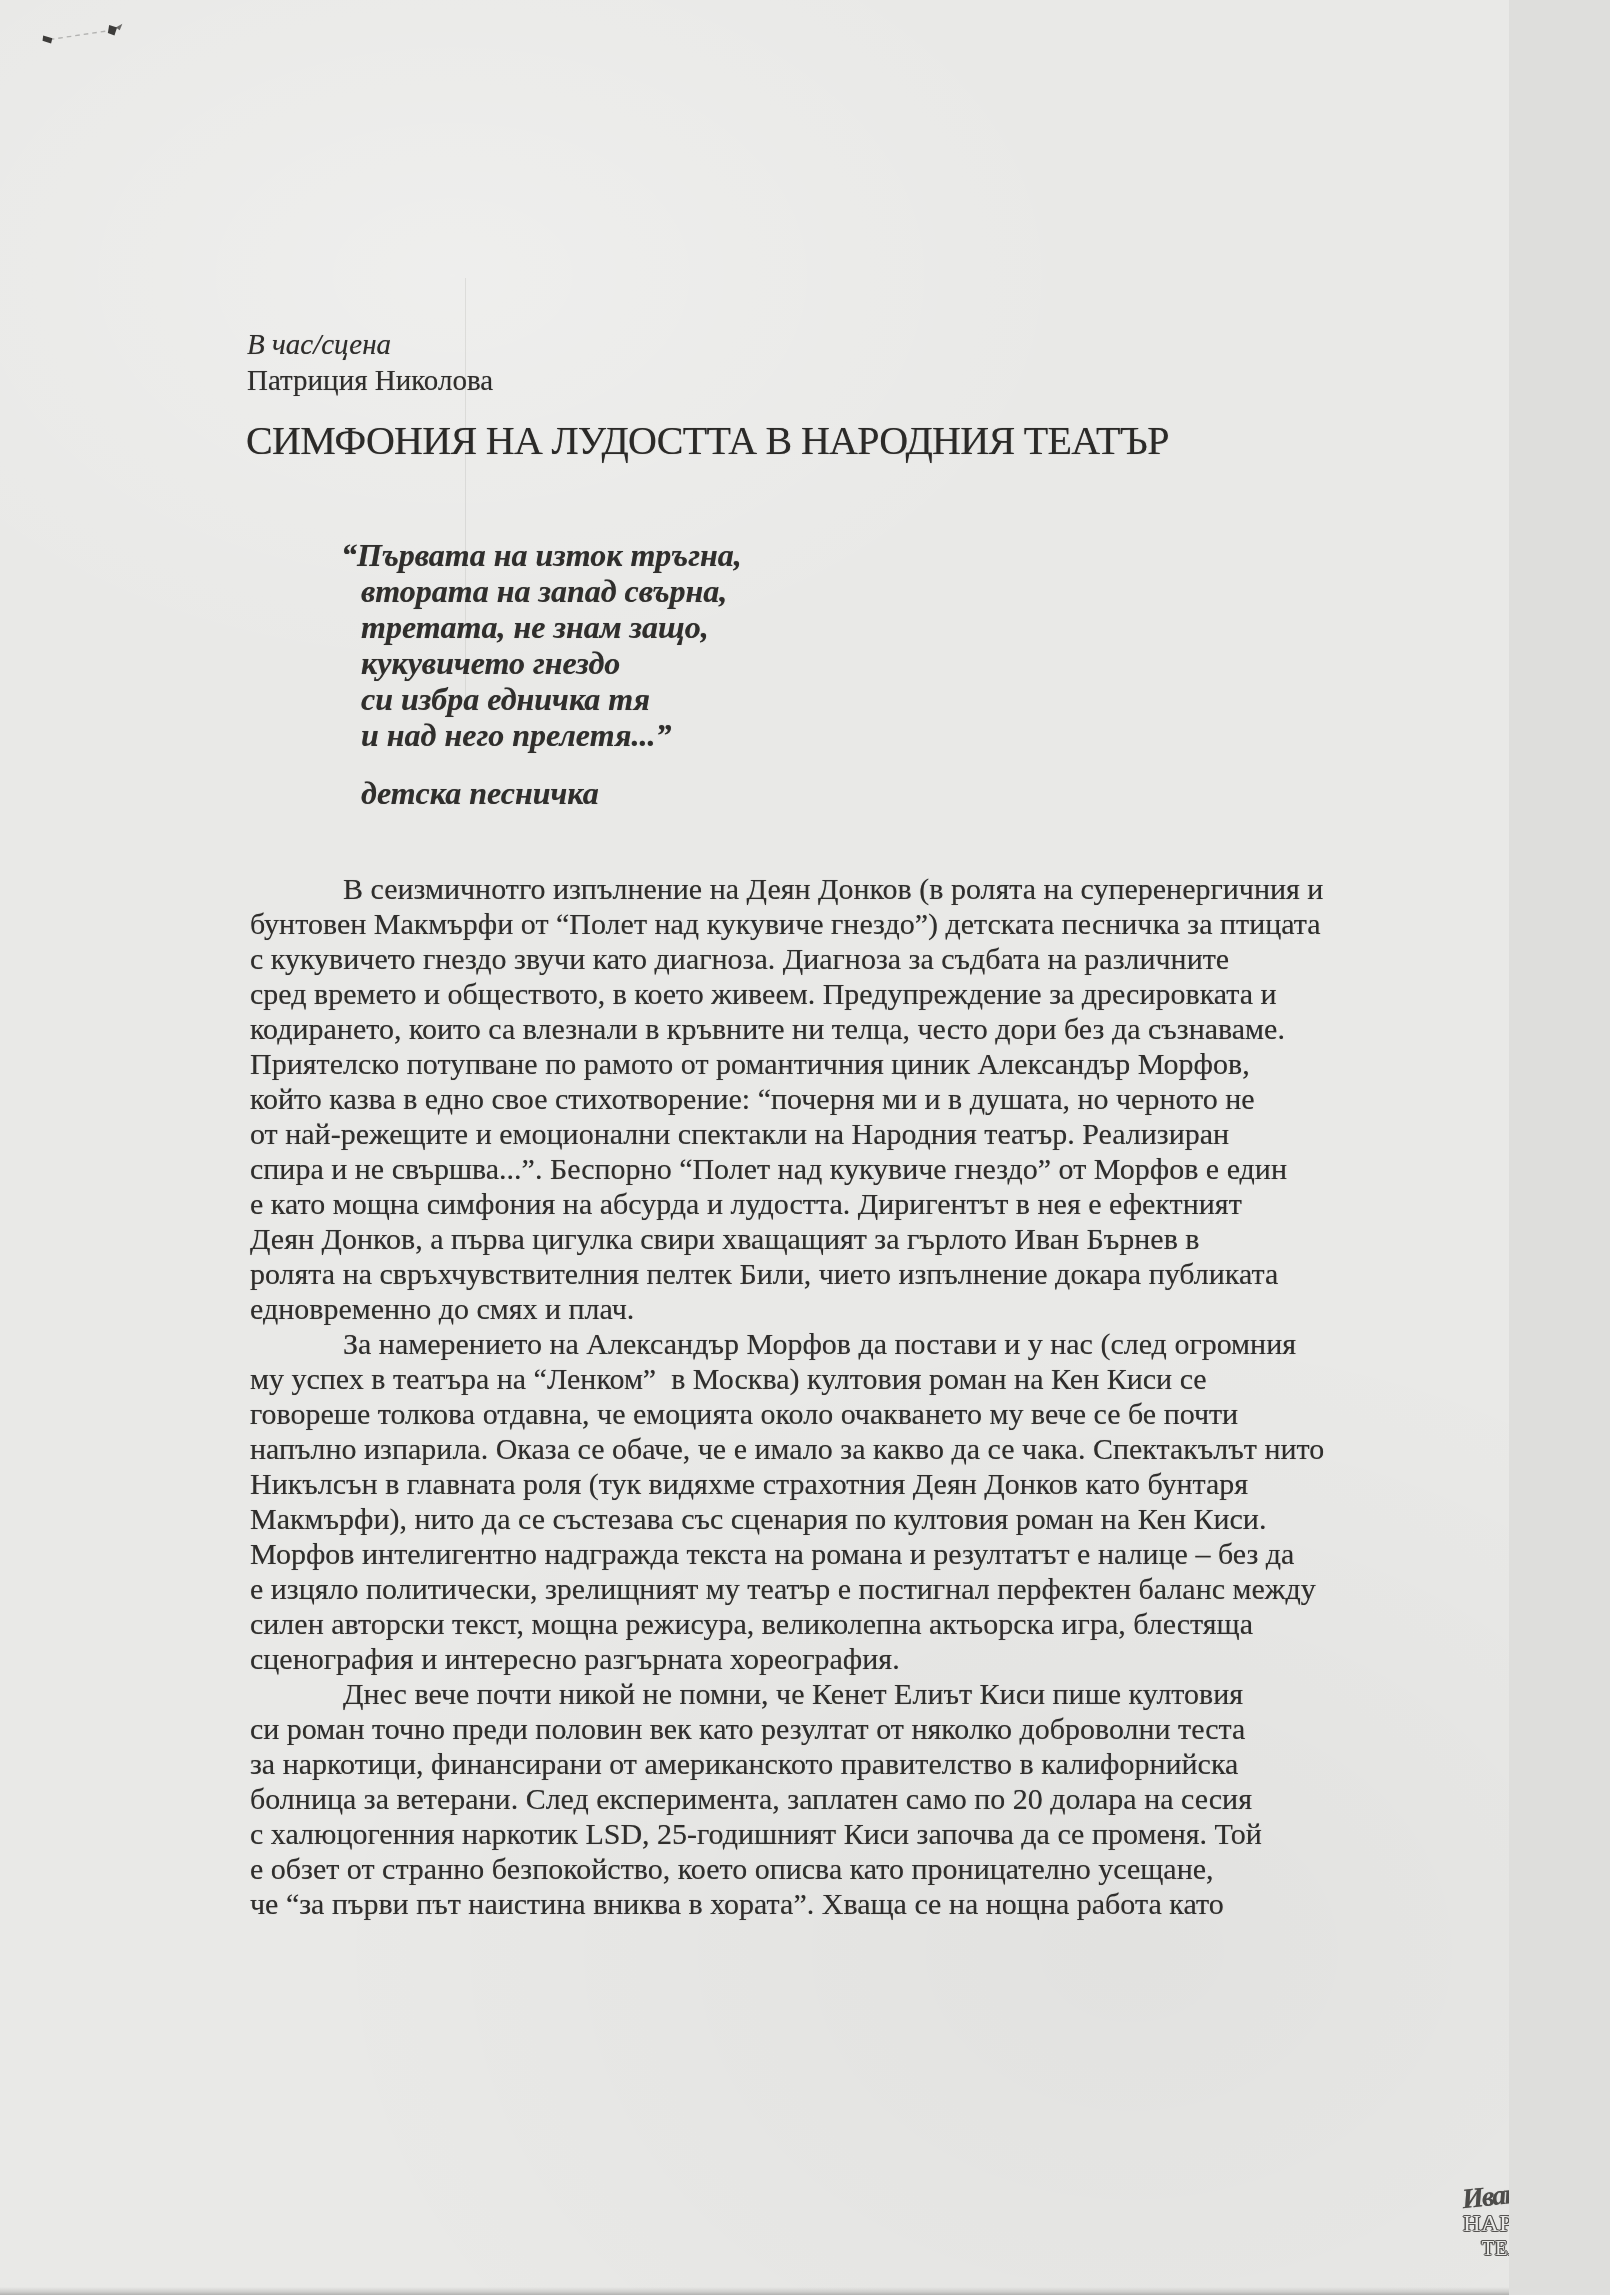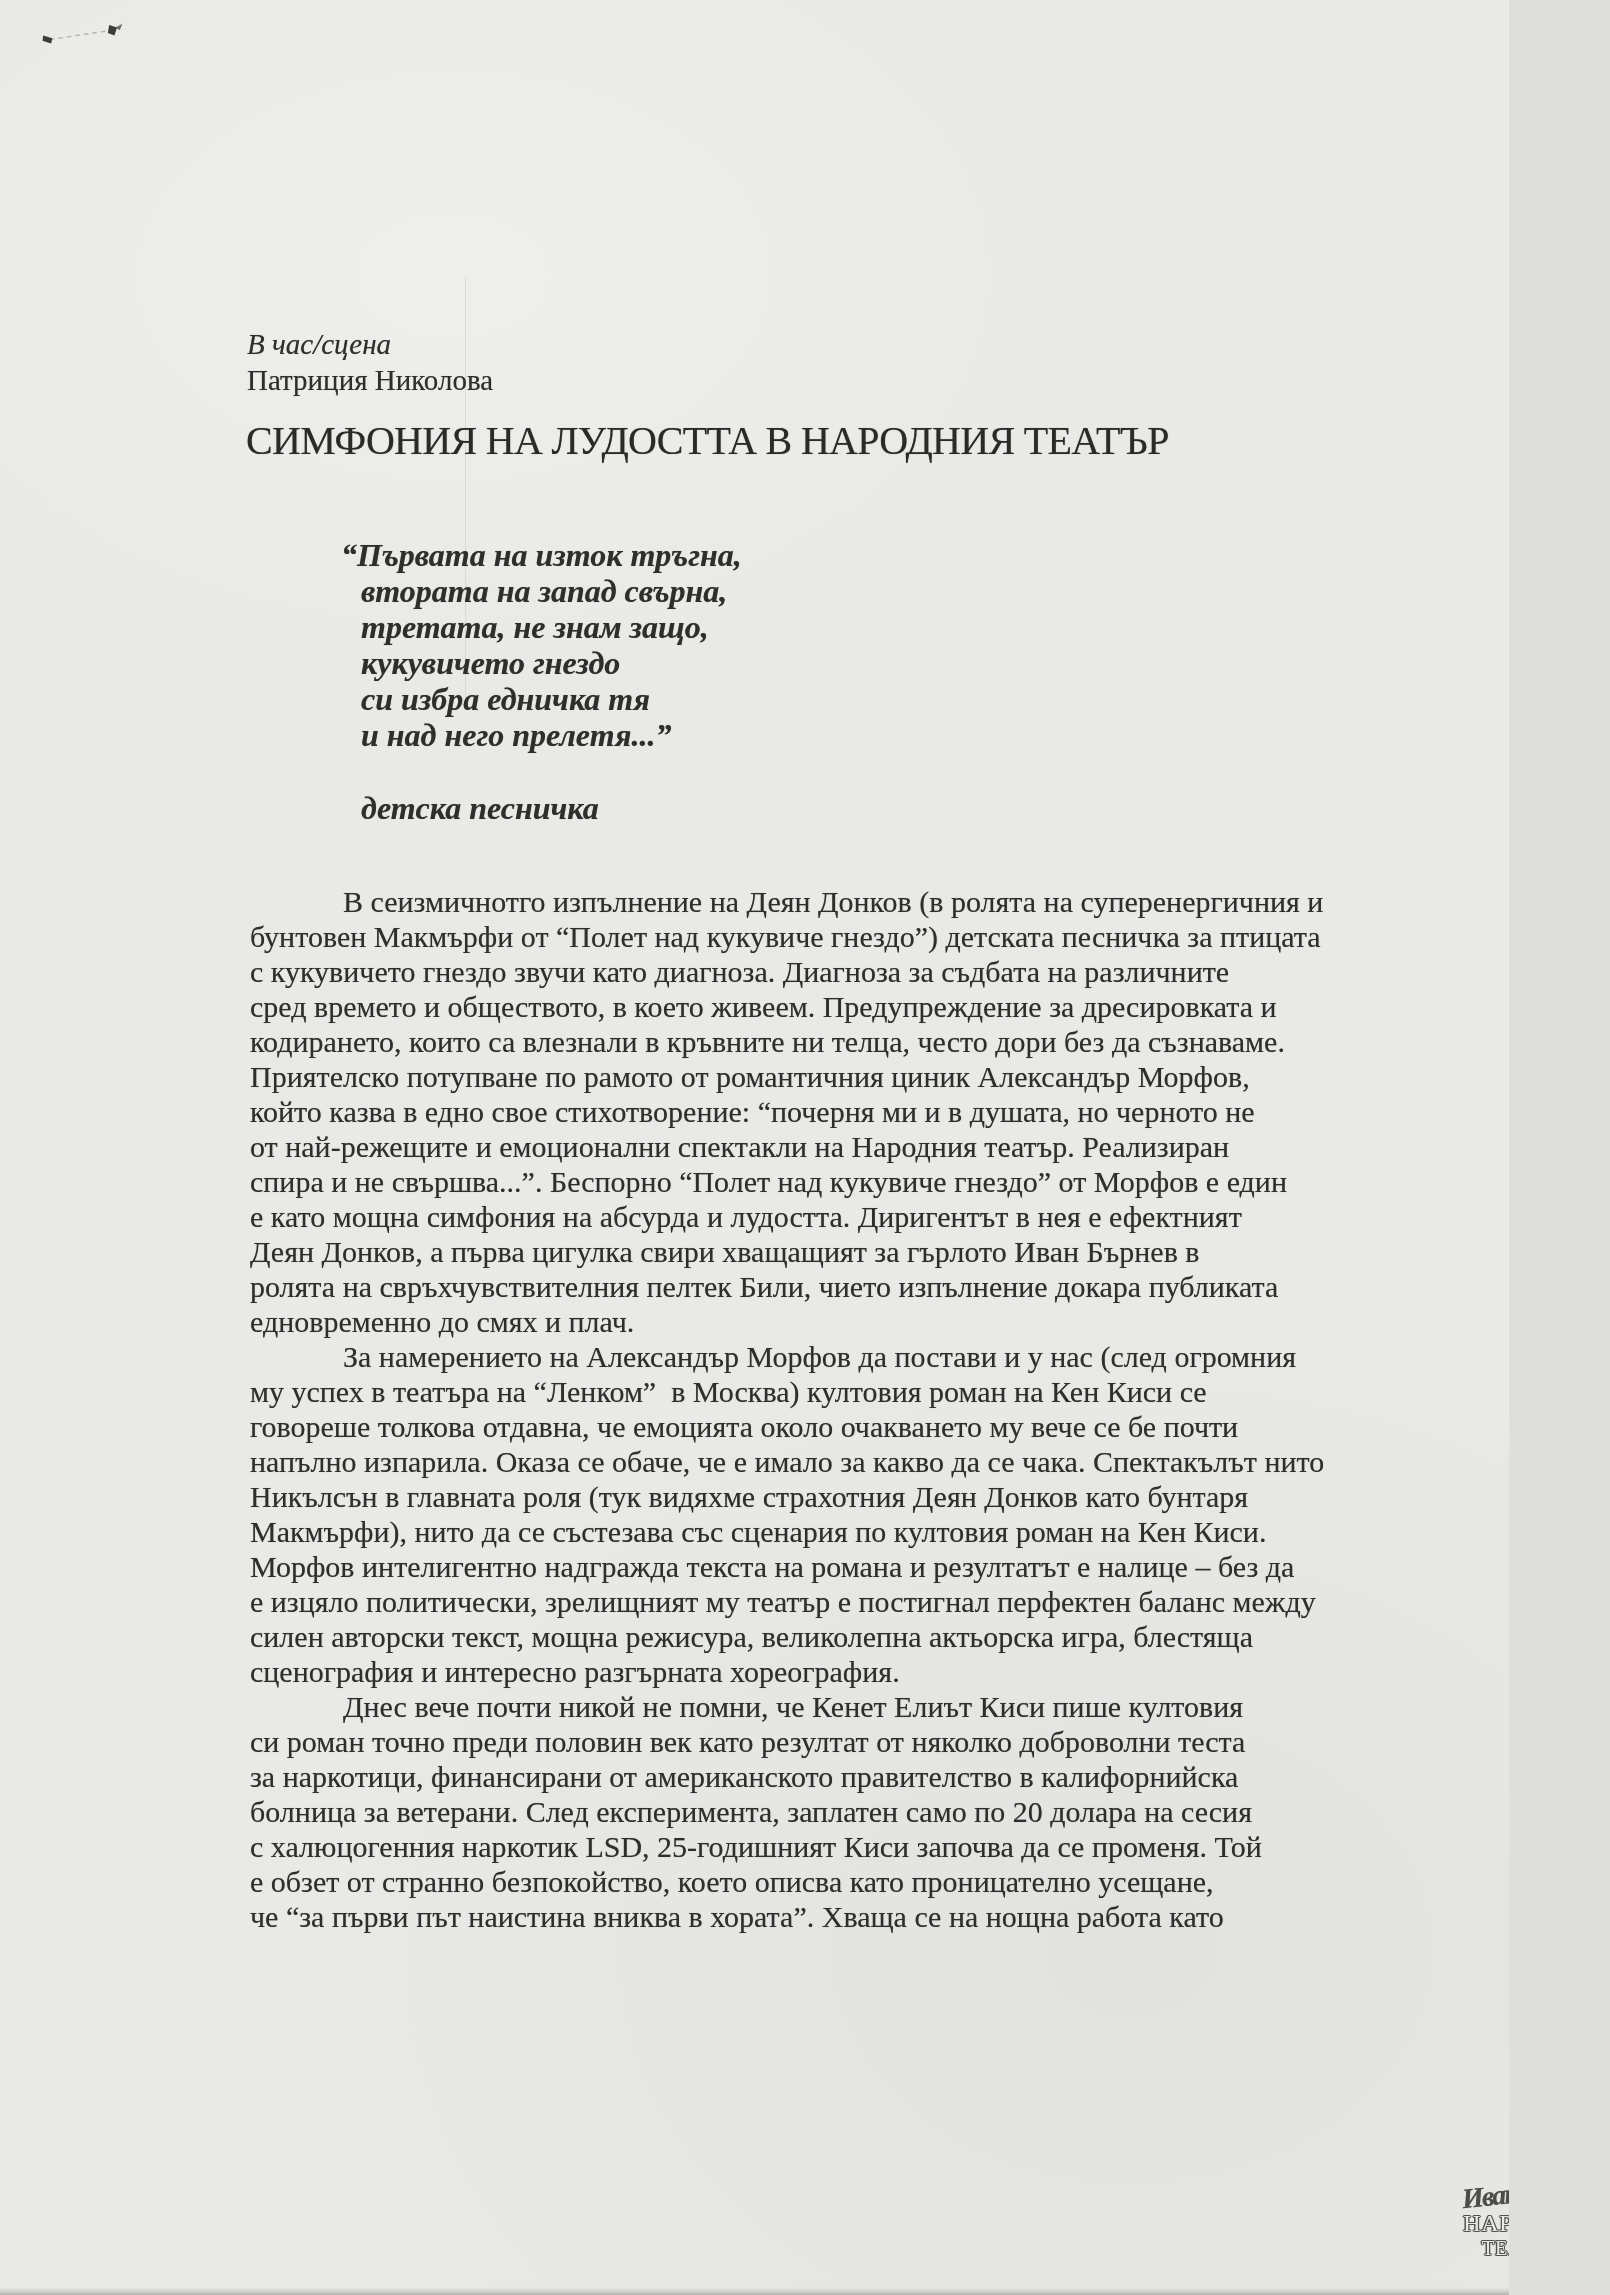--- a/index.html
+++ b/index.html
@@ -47,27 +47,26 @@
   }
 
   .epigraph{
     position:absolute;left:361px;top:537px;
     font-style:italic;font-size:32px;line-height:36px;
     text-shadow:0 0 0.7px rgba(47,46,44,0.5);
     font-weight:bold;
   }
   .epigraph .lines .line{white-space:pre;}
   .epigraph .lines .line:first-child{text-indent:-20px;}
-  .epigraph-attribution{margin-top:37px;white-space:pre;}
+  .epigraph-attribution{margin-top:22px;white-space:pre;}
 
   .body-text{
     position:absolute;left:250px;top:871px;
     font-size:30px;line-height:35px;
     text-shadow:0 0 0.7px rgba(47,46,44,0.5);
-    margin-top:13px;
   }
   .body-text .line{white-space:pre;}
   .para .line:first-child{text-indent:93px;}
 
   .logo{
     position:absolute;left:1459px;top:2179px;width:126px;
     text-align:center;color:#4d4c4a;line-height:1;
   }
   .logo-script{
     display:block;

